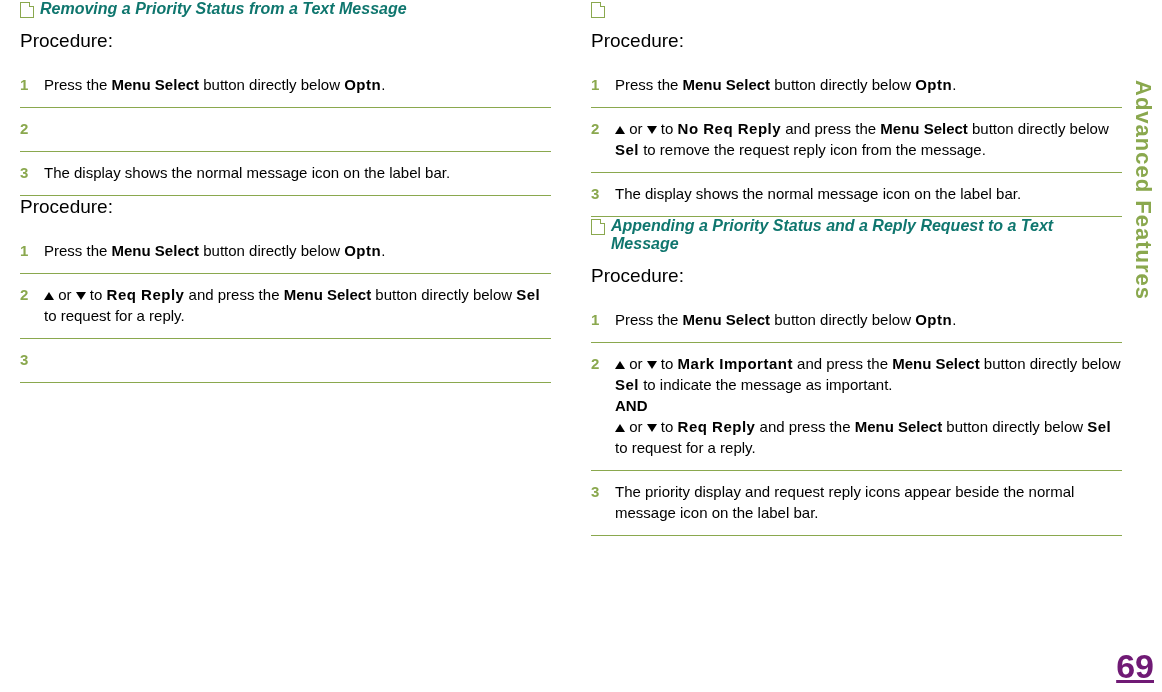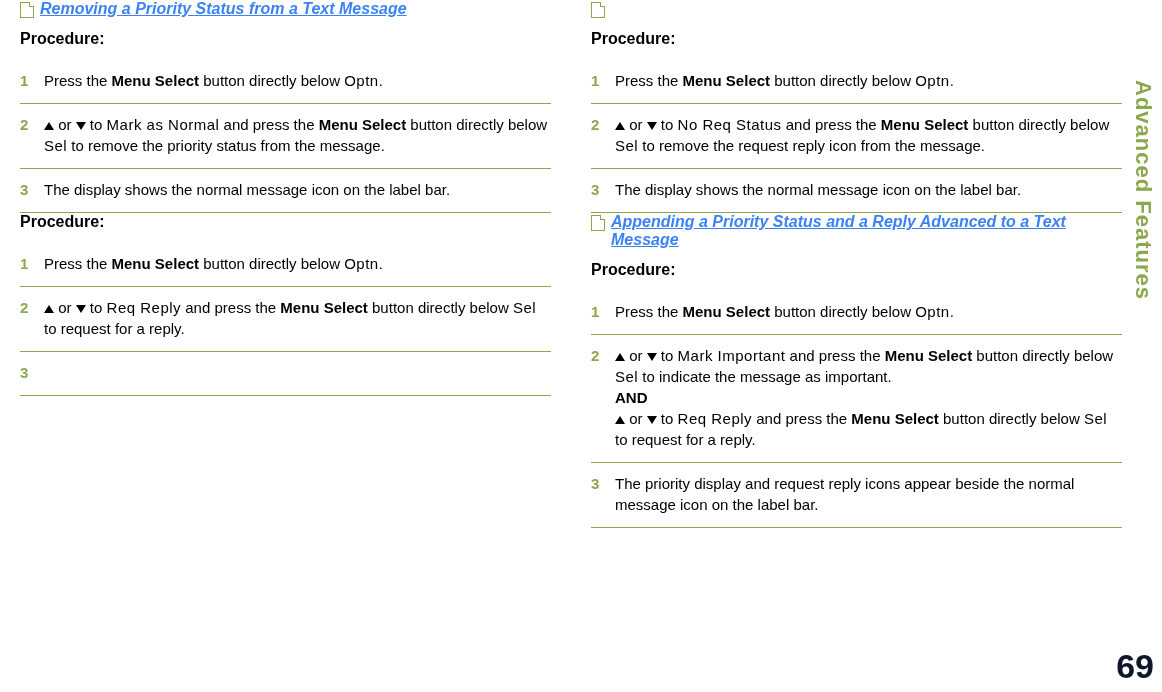--- a/index.html
+++ b/index.html
@@ -18,27 +18,26 @@
     padding: 0 40px 0 20px;
     gap: 40px;
   }
   .col {
     flex: 1;
     min-width: 0;
   }
   .section-title {
     font-style: italic;
     font-weight: bold;
-    color: #3b82f6;
+    color: #0f766e;
     font-size: 16px;
     margin: 0 0 12px 0;
     display: flex;
     align-items: flex-start;
     gap: 6px;
-    text-decoration: underline;
   }
   .doc-icon {
     display: inline-block;
     width: 12px;
     height: 14px;
     border: 1px solid #8aa84e;
     position: relative;
     flex-shrink: 0;
     margin-top: 2px;
   }
@@ -55,22 +54,22 @@
   .doc-icon::after{
     content:"";
     position:absolute;
     top:-1px; right:-1px;
     width:4px; height:4px;
     border-bottom:1px solid #8aa84e;
     border-left:1px solid #8aa84e;
     background:#fff;
   }
   .proc-label {
-    font-weight: bold;
-    font-size: 16px;
+    font-weight: normal;
+    font-size: 19px;
     margin: 0 0 12px 0;
   }
   .step {
     border-bottom: 1px solid #8aa84e;
     padding: 10px 0 12px 0;
     font-size: 15px;
     line-height: 1.4;
     display: flex;
     gap: 10px;
   }
@@ -80,21 +79,21 @@
   .step .num {
     color: #8aa84e;
     font-weight: bold;
     flex-shrink: 0;
     width: 14px;
   }
   .step .body {
     flex: 1;
   }
   .bold { font-weight: bold; }
-  .code { font-family: "Arial Narrow", Arial, sans-serif; font-weight: normal; letter-spacing: 0.5px; }
+  .code { font-family: "Arial Narrow", Arial, sans-serif; font-weight: bold; letter-spacing: 0.5px; }
   .arrow-up, .arrow-down {
     display: inline-block;
     width: 0; height: 0;
     vertical-align: middle;
   }
   .arrow-up {
     border-left: 5px solid transparent;
     border-right: 5px solid transparent;
     border-bottom: 8px solid #000;
   }
@@ -110,42 +109,42 @@
     writing-mode: vertical-rl;
     color: #8aa84e;
     font-weight: bold;
     font-size: 22px;
     letter-spacing: 1px;
   }
   .page-num {
     position: absolute;
     right: 8px;
     bottom: 6px;
-    color: #0f172a;
+    color: #701a75;
     font-size: 34px;
     font-weight: bold;
+    text-decoration: underline;
   }
 </style>
 </head>
 <body>
 
 <div class="page">
   <div class="col" id="col-left">
       <div class="section-title">
         <span class="doc-icon"></span>
         <span>Removing a Priority Status from a Text Message</span>
       </div>
       <div class="proc-label">Procedure:</div>
       <div class="step">
         <div class="num">1</div>
         <div class="body">Press the <span class="bold">Menu Select</span> button directly below <span class="code">Optn</span>.</div>
       </div>
       <div class="step">
         <div class="num">2</div>
-        <div class="body"><span class="arrow-up"></span> or <span class="arrow-down"></span> to <span class="code">Mark as Normal</span> and press the <span class="bold">Menu Select</span> button directly below <span class="code">Sel</span> to remove the priority status from the message.</div>
       </div>
       <div class="step">
         <div class="num">3</div>
         <div class="body">The display shows the normal message icon on the label bar.</div>
       </div>
       <div class="proc-label">Procedure:</div>
       <div class="step">
         <div class="num">1</div>
         <div class="body">Press the <span class="bold">Menu Select</span> button directly below <span class="code">Optn</span>.</div>
       </div>
@@ -161,29 +160,29 @@
       <div class="section-title">
         <span class="doc-icon"></span>
       </div>
       <div class="proc-label">Procedure:</div>
       <div class="step">
         <div class="num">1</div>
         <div class="body">Press the <span class="bold">Menu Select</span> button directly below <span class="code">Optn</span>.</div>
       </div>
       <div class="step">
         <div class="num">2</div>
-        <div class="body"><span class="arrow-up"></span> or <span class="arrow-down"></span> to <span class="code">No Req Status</span> and press the <span class="bold">Menu Select</span> button directly below <span class="code">Sel</span> to remove the request reply icon from the message.</div>
+        <div class="body"><span class="arrow-up"></span> or <span class="arrow-down"></span> to <span class="code">No Req Reply</span> and press the <span class="bold">Menu Select</span> button directly below <span class="code">Sel</span> to remove the request reply icon from the message.</div>
       </div>
       <div class="step">
         <div class="num">3</div>
         <div class="body">The display shows the normal message icon on the label bar.</div>
       </div>
       <div class="section-title">
         <span class="doc-icon"></span>
-        <span>Appending a Priority Status and a Reply Advanced to a Text Message</span>
+        <span>Appending a Priority Status and a Reply Request to a Text Message</span>
       </div>
       <div class="proc-label">Procedure:</div>
       <div class="step">
         <div class="num">1</div>
         <div class="body">Press the <span class="bold">Menu Select</span> button directly below <span class="code">Optn</span>.</div>
       </div>
       <div class="step">
         <div class="num">2</div>
         <div class="body"><span class="arrow-up"></span> or <span class="arrow-down"></span> to <span class="code">Mark Important</span> and press the <span class="bold">Menu Select</span> button directly below <span class="code">Sel</span> to indicate the message as important.<br><span class="bold">AND</span><br><span class="arrow-up"></span> or <span class="arrow-down"></span> to <span class="code">Req Reply</span> and press the <span class="bold">Menu Select</span> button directly below <span class="code">Sel</span> to request for a reply.</div>
       </div>

